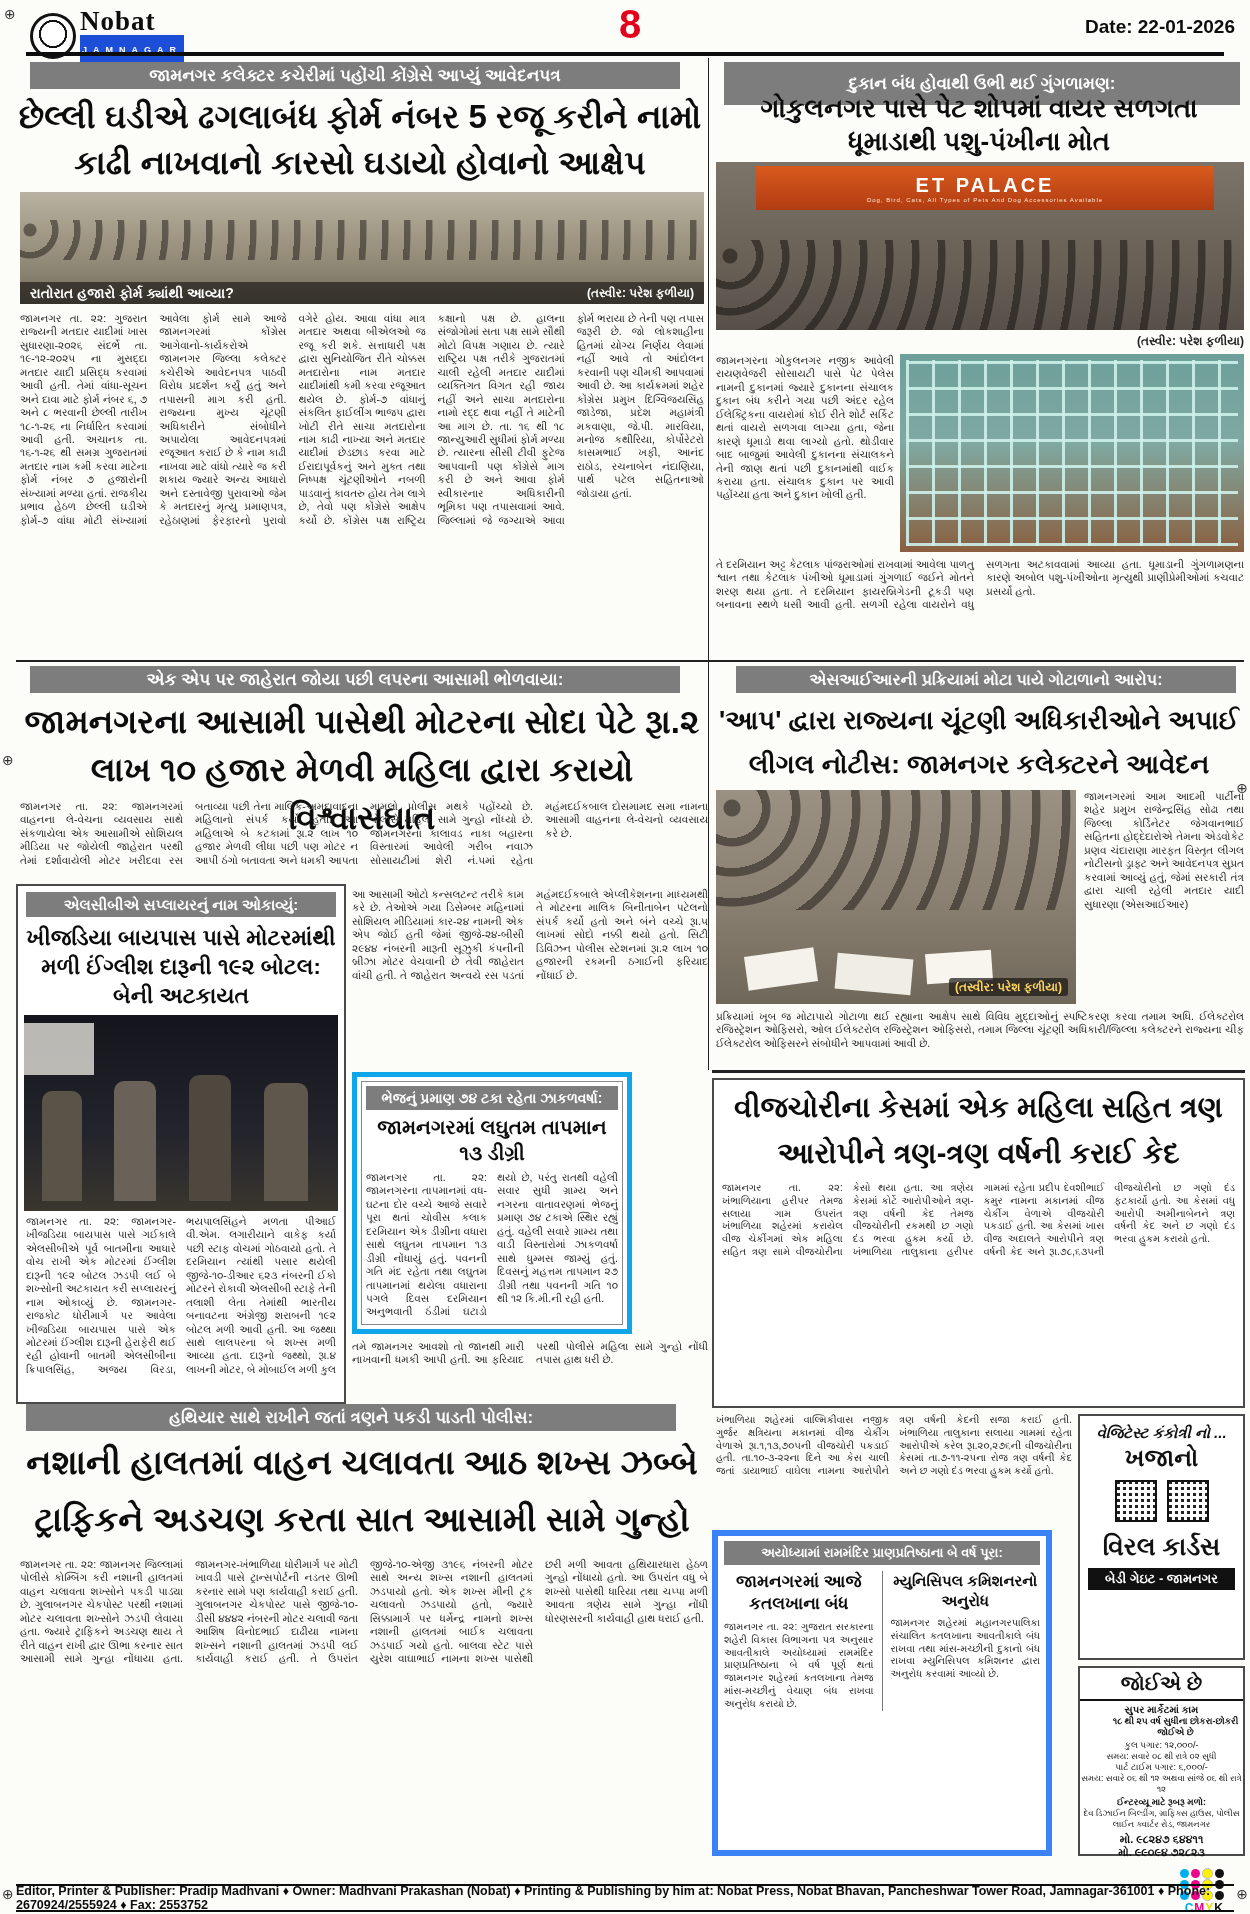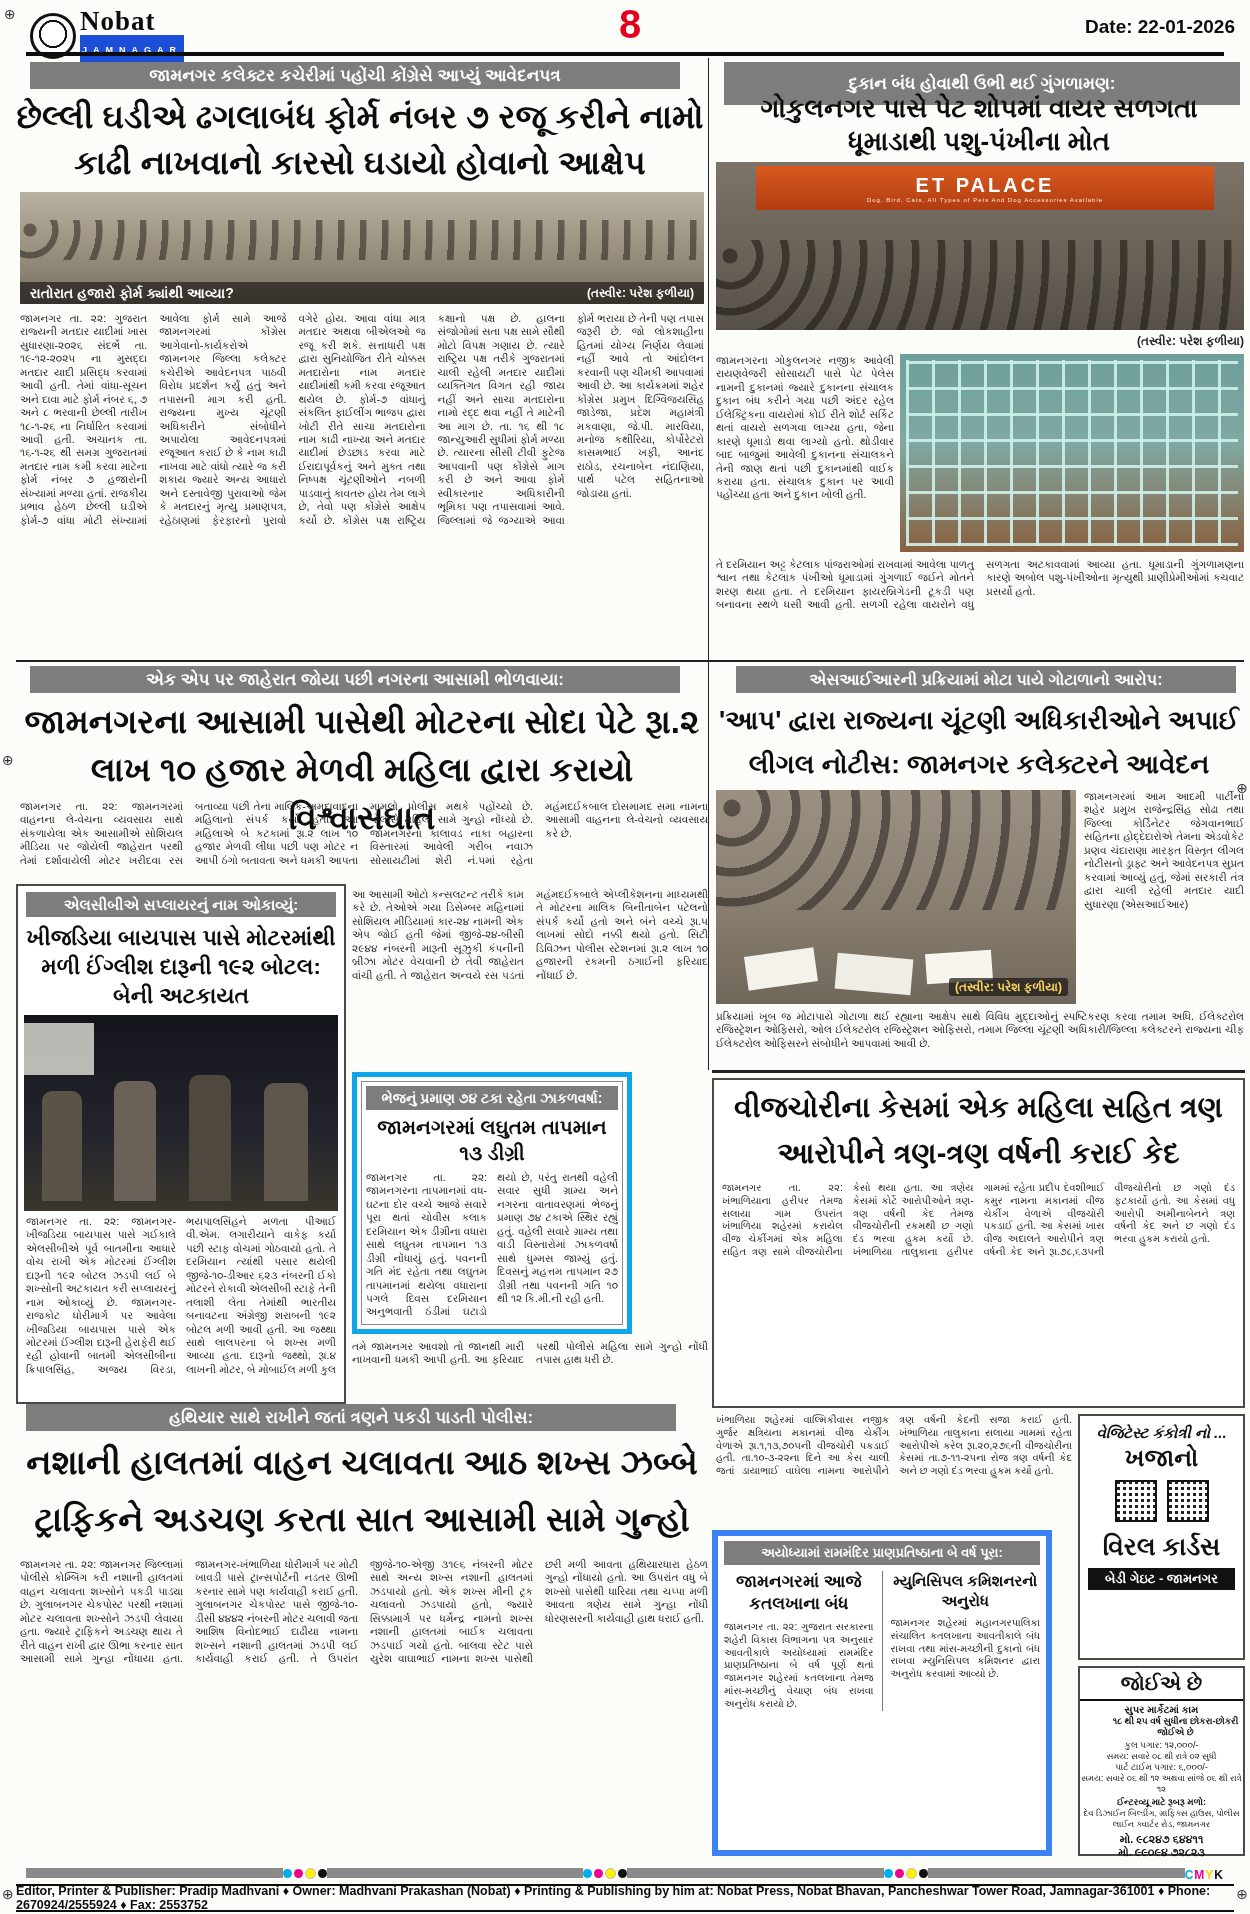--- a/index.html
+++ b/index.html
@@ -38,21 +38,21 @@
         <div style="font-size:27px;font-weight:800;letter-spacing:1px;color:#0d0d0d;font-family:'Liberation Serif',serif;">Nobat</div>
         <div style="background:#1d4ed8;color:#fff;font-size:9px;font-weight:700;letter-spacing:6px;text-align:center;padding:10px 2px;margin-top:-2px;">JAMNAGAR</div>
       </div>
     </div>
   </div>
   <div class="abs" style="left:600px;top:2px;width:60px;text-align:center;font-size:40px;font-weight:800;color:#e3001b;">8</div>
   <div class="abs" style="left:980px;top:16px;width:255px;text-align:right;font-size:19px;font-weight:700;color:#0d0d0d;">Date: 22-01-2026</div>
   <div class="abs" style="left:26px;top:52px;width:1198px;height:4px;background:#0d0d0d;"></div>
 
   <div class="abs kicker" style="left:30px;top:62px;width:650px;height:27px;font-size:17px;">જામનગર કલેક્ટર કચેરીમાં પહોંચી કોંગ્રેસે આપ્યું આવેદનપત્ર</div>
-  <div class="abs headline" style="left:16px;top:94px;width:688px;height:94px;font-size:33px;line-height:46px;">છેલ્લી ઘડીએ ઢગલાબંધ ફોર્મ નંબર ૭ રજૂ કરીને નામો કાઢી નાખવાનો કારસો ઘડાયો હોવાનો આક્ષેપ</div>
+  <div class="abs headline" style="left:16px;top:94px;width:688px;height:94px;font-size:33px;line-height:46px;">છેલ્લી ઘડીએ ઢગલાબંધ ફોર્મ નંબર 5 રજૂ કરીને નામો કાઢી નાખવાનો કારસો ઘડાયો હોવાનો આક્ષેપ</div>
   <div class="abs photo" style="left:20px;top:192px;width:684px;height:112px;background:
       linear-gradient(180deg,#b9b2a2 0%,#a39b88 35%,#8d8573 70%,#6f685a 100%);">
     <div class="abs" style="left:0;right:0;top:28px;height:40px;background:
         repeating-radial-gradient(circle at 10px 10px, rgba(40,35,30,.55) 0 6px, rgba(0,0,0,0) 7px 22px);"></div>
     <div class="abs" style="left:0;right:0;bottom:0;height:22px;background:rgba(20,18,16,.62);display:flex;align-items:center;justify-content:space-between;padding:0 10px;">
       <span style="color:#fff;font-weight:700;font-size:14px;">રાતોરાત હજારો ફોર્મ ક્યાંથી આવ્યા?</span>
       <span style="color:#fff;font-weight:700;font-size:12px;">(તસ્વીર: પરેશ ફળીયા)</span>
     </div>
   </div>
   <div class="abs bodytxt" style="left:20px;top:312px;width:684px;height:346px;column-count:5;column-gap:12px;overflow:hidden;">જામનગર તા. ૨૨: ગુજરાત રાજ્યની મતદાર યાદીમાં ખાસ સુધારણા-૨૦૨૬ સંદર્ભે તા. ૧૯-૧૨-૨૦૨૫ ના મુસદ્દા મતદાર યાદી પ્રસિદ્ધ કરવામાં આવી હતી. તેમાં વાંધા-સૂચન અને દાવા માટે ફોર્મ નંબર ૬, ૭ અને ૮ ભરવાની છેલ્લી તારીખ ૧૮-૧-૨૬ ના નિર્ધારિત કરવામાં આવી હતી. અચાનક તા. ૧૬-૧-૨૬ થી સમગ્ર ગુજરાતમાં મતદાર નામ કમી કરવા માટેના ફોર્મ નંબર ૭ હજારોની સંખ્યામાં મળ્યા હતાં. રાજકીય પ્રભાવ હેઠળ છેલ્લી ઘડીએ ફોર્મ-૭ વાંધા મોટી સંખ્યામાં આવેલા ફોર્મ સામે આજે જામનગરમાં કોંગ્રેસ આગેવાનો-કાર્યકરોએ જામનગર જિલ્લા કલેક્ટર કચેરીએ આવેદનપત્ર પાઠવી વિરોધ પ્રદર્શન કર્યું હતું અને તપાસની માગ કરી હતી. રાજ્યના મુખ્ય ચૂંટણી અધિકારીને સંબોધીને અપાયેલા આવેદનપત્રમાં રજૂઆત કરાઈ છે કે નામ કાઢી નાખવા માટે વાંધો ત્યારે જ કરી શકાય જ્યારે અન્ય આધારો અને દસ્તાવેજી પુરાવાઓ જેમ કે મતદારનું મૃત્યુ પ્રમાણપત્ર, રહેઠાણમાં ફેરફારનો પુરાવો વગેરે હોય. આવા વાંધા માત્ર મતદાર અથવા બીએલઓ જ રજૂ કરી શકે. સત્તાધારી પક્ષ દ્વારા સુનિયોજિત રીતે ચોક્કસ મતદારોના નામ મતદાર યાદીમાંથી કમી કરવા રજૂઆત થયેલ છે. ફોર્મ-૭ વાંધાનું સંકલિત ફાઈલીંગ ભાજપ દ્વારા ખોટી રીતે સાચા મતદારોના નામ કાઢી નાખ્યા અને મતદાર યાદીમાં છેડછાડ કરવા માટે ઈરાદાપૂર્વકનું અને મુક્ત તથા નિષ્પક્ષ ચૂંટણીઓને નબળી પાડવાનું કાવતરુ હોય તેમ લાગે છે, તેવો પણ કોંગ્રેસે આક્ષેપ કર્યો છે. કોંગ્રેસ પક્ષ રાષ્ટ્રિય કક્ષાનો પક્ષ છે. હાલના સંજોગોમાં સતા પક્ષ સામે સૌથી મોટો વિપક્ષ ગણાય છે. ત્યારે રાષ્ટ્રિય પક્ષ તરીકે ગુજરાતમાં ચાલી રહેલી મતદાર યાદીમાં વ્યક્તિગત વિગત રહી જાય નહીં અને સાચા મતદારોના નામો રદ્દ થવા નહીં તે માટેની આ માગ છે. તા. ૧૬ થી ૧૮ જાન્યુઆરી સુધીમાં ફોર્મ મળ્યા છે. ત્યારના સીસી ટીવી ફુટેજ આપવાની પણ કોંગ્રેસે માગ કરી છે અને આવા ફોર્મ સ્વીકારનાર અધિકારીની ભૂમિકા પણ તપાસવામાં આવે. જિલ્લામાં જે જગ્યાએ આવા ફોર્મ ભરાયા છે તેની પણ તપાસ જરૂરી છે. જો લોકશાહીના હિતમાં યોગ્ય નિર્ણય લેવામાં નહીં આવે તો આંદોલન કરવાની પણ ચીમકી આપવામાં આવી છે. આ કાર્યક્રમમાં શહેર કોંગ્રેસ પ્રમુખ દિગ્વિજયસિંહ જાડેજા, પ્રદેશ મહામંત્રી મકવાણા, જે.પી. મારવિયા, મનોજ કથીરિયા, કોર્પોરેટરો કાસમભાઈ ખફી, આનંદ રાઠોડ, રચનાબેન નંદાણિયા, પાર્થ પટેલ સહિતનાઓ જોડાયા હતાં.</div>
@@ -73,21 +73,21 @@
   <div class="abs bodytxt" style="left:716px;top:354px;width:178px;height:198px;overflow:hidden;">જામનગરના ગોકુલનગર નજીક આવેલી રાયણવેજરી સોસાયટી પાસે પેટ પેલેસ નામની દુકાનમાં જ્યારે દુકાનના સંચાલક દુકાન બંધ કરીને ગયા પછી અંદર રહેલ ઈલેક્ટ્રિકના વાયરોમાં કોઈ રીતે શોર્ટ સર્કિટ થતાં વાયરો સળગવા લાગ્યા હતા, જેના કારણે ધૂમાડો થવા લાગ્યો હતો. થોડીવાર બાદ બાજુમાં આવેલી દુકાનના સંચાલકને તેની જાણ થતાં પછી દુકાનમાંથી વાઈક કરાયા હતા. સંચાલક દુકાન પર આવી પહોંચ્યા હતા અને દુકાન ખોલી હતી.</div>
   <div class="abs photo" style="left:900px;top:354px;width:344px;height:198px;background:linear-gradient(180deg,#6e9f9a 0%,#7fa9a2 45%,#8a5f3f 100%);">
     <div class="abs" style="left:6px;top:6px;right:6px;bottom:6px;background:
         repeating-linear-gradient(90deg, rgba(205,240,234,.9) 0 3px, rgba(0,0,0,0) 3px 26px),
         repeating-linear-gradient(0deg, rgba(205,240,234,.9) 0 3px, rgba(0,0,0,0) 3px 26px);"></div>
   </div>
   <div class="abs bodytxt" style="left:716px;top:558px;width:528px;height:100px;column-count:2;column-gap:12px;overflow:hidden;">તે દરમિયાન અટ્ટ કેટલાક પાંજરાઓમાં રાખવામાં આવેલા પાળતુ શ્વાન તથા કેટલાક પંખીઓ ધૂમાડામાં ગુંગળાઈ જઈને મોતને શરણ થયા હતા. તે દરમિયાન ફાયરબ્રિગેડની ટૂકડી પણ બનાવના સ્થળે ધસી આવી હતી. સળગી રહેલા વાયરોને વધુ સળગતા અટકાવવામાં આવ્યા હતા. ધૂમાડાની ગુંગળામણના કારણે અબોલ પશુ-પંખીઓના મૃત્યુથી પ્રાણીપ્રેમીઓમાં કચવાટ પ્રસર્યો હતો.</div>
 
   <div class="abs hline" style="left:16px;top:660px;width:1228px;"></div>
 
-  <div class="abs kicker" style="left:30px;top:666px;width:650px;height:27px;font-size:17px;">એક એપ પર જાહેરાત જોયા પછી નગરના આસામી ભોળવાયા:</div>
+  <div class="abs kicker" style="left:30px;top:666px;width:650px;height:27px;font-size:17px;">એક એપ પર જાહેરાત જોયા પછી લપરના આસામી ભોળવાયા:</div>
   <div class="abs headline" style="left:16px;top:698px;width:692px;height:96px;font-size:33px;line-height:48px;">જામનગરના આસામી પાસેથી મોટરના સોદા પેટે રૂા.૨ લાખ ૧૦ હજાર મેળવી મહિલા દ્વારા કરાયો વિશ્વાસઘાત</div>
   <div class="abs bodytxt" style="left:20px;top:800px;width:688px;height:82px;column-count:4;column-gap:12px;overflow:hidden;">જામનગર તા. ૨૨: જામનગરમાં વાહનના લે-વેચના વ્યવસાય સાથે સંકળાયેલા એક આસામીએ સોશિયલ મીડિયા પર જોયેલી જાહેરાત પરથી તેમાં દર્શાવાયેલી મોટર ખરીદવા રસ બતાવ્યા પછી તેના માલિક-અમદાવાદના મહિલાનો સંપર્ક કર્યો હતો. આ મહિલાએ બે કટકામાં રૂા.૨ લાખ ૧૦ હજાર મેળવી લીધા પછી પણ મોટર ન આપી ઠંગો બતાવતા અને ધમકી આપતા મામલો પોલીસ મથકે પહોંચ્યો છે. પોલીસે મહિલા સામે ગુન્હો નોંધ્યો છે. જામનગરના કાલાવડ નાકા બહારના વિસ્તારમાં આવેલી ગરીબ નવાઝ સોસાયટીમાં શેરી નં.૫માં રહેતા મહંમદઈકબાલ દોસમામદ સમા નામના આસામી વાહનના લે-વેચનો વ્યવસાય કરે છે.</div>
   <div class="abs bodytxt" style="left:352px;top:888px;width:356px;height:178px;column-count:2;column-gap:12px;overflow:hidden;">આ આસામી ઓટો કન્સલટન્ટ તરીકે કામ કરે છે. તેઓએ ગયા ડિસેમ્બર મહિનામાં સોશિયલ મીડિયામાં કાર-૨૪ નામની એક એપ જોઈ હતી જેમાં જીજે-૨૪-બીસી ૨૯૪૪ નંબરની મારૂતી સૂઝુકી કંપનીની બ્રીઝા મોટર વેચવાની છે તેવી જાહેરાત વાંચી હતી. તે જાહેરાત અન્વયે રસ પડતાં મહંમદઈકબાલે એપ્લીકેશનના માધ્યમથી તે મોટરના માલિક બિનીતાબેન પટેલનો સંપર્ક કર્યો હતો અને બંને વચ્ચે રૂા.૫ લાખમાં સોદો નક્કી થયો હતો. સિટી ડિવિઝન પોલીસ સ્ટેશનમાં રૂા.૨ લાખ ૧૦ હજારની રકમની ઠગાઈની ફરિયાદ નોંધાઈ છે.</div>
   <div class="abs bodytxt" style="left:352px;top:1340px;width:356px;height:62px;column-count:2;column-gap:12px;overflow:hidden;"><span>તમે જામનગર આવશો તો જાનથી મારી નાખવાની ધમકી આપી હતી. આ ફરિયાદ પરથી પોલીસે મહિલા સામે ગુન્હો નોંધી તપાસ હાથ ધરી છે.</span></div>
 
   <div class="abs boxed" style="left:16px;top:884px;width:330px;height:520px;border-width:2px;">
     <div class="kicker" style="margin:6px 8px 0 8px;height:25px;font-size:15px;">એલસીબીએ સપ્લાયરનું નામ ઓકાવ્યું:</div>
     <div class="headline" style="margin:6px 4px 0 4px;font-size:22px;line-height:29px;height:88px;">ખીજડિયા બાયપાસ પાસે મોટરમાંથી મળી ઈંગ્લીશ દારૂની ૧૯૨ બોટલ: બેની અટકાયત</div>
     <div class="photo" style="margin:4px 6px;height:196px;background:linear-gradient(180deg,#14151c 0%,#23242c 60%,#3a362e 100%);position:relative;">
       <div class="abs" style="left:18px;bottom:10px;width:40px;height:110px;background:#5a5348;border-radius:10px 10px 0 0;"></div>
@@ -169,21 +169,21 @@
 
   <div class="abs kicker" style="left:26px;top:1404px;width:650px;height:27px;font-size:17px;">હથિયાર સાથે રાખીને જતાં ત્રણને પકડી પાડતી પોલીસ:</div>
   <div class="abs headline" style="left:16px;top:1434px;width:692px;height:118px;font-size:34px;line-height:57px;">નશાની હાલતમાં વાહન ચલાવતા આઠ શખ્સ ઝબ્બે ટ્રાફિકને અડચણ કરતા સાત આસામી સામે ગુન્હો</div>
   <div class="abs bodytxt" style="left:20px;top:1558px;width:688px;height:296px;column-count:4;column-gap:12px;overflow:hidden;">જામનગર તા. ૨૨: જામનગર જિલ્લામાં પોલીસે કોમ્બિંગ કરી નશાની હાલતમાં વાહન ચલાવતા શખ્સોને પકડી પાડ્યા છે. ગુલાબનગર ચેકપોસ્ટ પરથી નશામાં મોટર ચલાવતા શખ્સોને ઝડપી લેવાયા હતા. જ્યારે ટ્રાફિકને અડચણ થાય તે રીતે વાહન રાખી દ્વાર ઊભા કરનાર સાત આસામી સામે ગુન્હા નોંધાયા હતા. જામનગર-ખંભાળિયા ધોરીમાર્ગ પર મોટી ખાવડી પાસે ટ્રાન્સપોર્ટની નડતર ઊભી કરનાર સામે પણ કાર્યવાહી કરાઈ હતી. ગુલાબનગર ચેકપોસ્ટ પાસે જીજે-૧૦-ડીસી ૪૪૪૨ નંબરની મોટર ચલાવી જતા આશિષ વિનોદભાઈ દાઢીયા નામના શખ્સને નશાની હાલતમાં ઝડપી લઈ કાર્યવાહી કરાઈ હતી. તે ઉપરાંત જીજે-૧૦-એજી ૩૧૯૬ નંબરની મોટર સાથે અન્ય શખ્સ નશાની હાલતમાં ઝડપાયો હતો. એક શખ્સ મીની ટ્રક ચલાવતો ઝડપાયો હતો, જ્યારે સિક્કામાર્ગ પર ધર્મેન્દ્ર નામનો શખ્સ નશાની હાલતમાં બાઈક ચલાવતા ઝડપાઈ ગયો હતો. બાલવા સ્ટેટ પાસે યુરેશ વાઘાભાઈ નામના શખ્સ પાસેથી છરી મળી આવતા હથિયારધારા હેઠળ ગુન્હો નોંધાયો હતો. આ ઉપરાંત વધુ બે શખ્સો પાસેથી ધારિયા તથા ચપ્પા મળી આવતા ત્રણેય સામે ગુન્હા નોંધી ધોરણસરની કાર્યવાહી હાથ ધરાઈ હતી.</div>
 
   <span class="abs regmark" style="left:2px;top:752px;">⊕</span>
   <span class="abs regmark" style="right:2px;top:780px;">⊕</span>
   <span class="abs regmark" style="left:2px;top:1886px;">⊕</span>
   <span class="abs regmark" style="right:2px;top:1886px;">⊕</span>
 
-  <div class="abs" style="left:26px;top:1868px;width:1198px;height:12px;display:flex;align-items:flex-start;">
+  <div class="abs" style="left:26px;top:1868px;width:1198px;height:12px;display:flex;align-items:flex-end;flex-direction:column;">
     <div class="footbar"></div>
     <div class="dotrow">
       <span class="dot" style="background:#00aeef;"></span>
         <span class="dot" style="background:#ec008c;"></span>
         <span class="dot" style="background:#fff200;border:1px solid #bbb;"></span>
         <span class="dot" style="background:#111;"></span>
     </div>
     <div class="footbar"></div>
     <div class="dotrow">
       <span class="dot" style="background:#00aeef;"></span>

